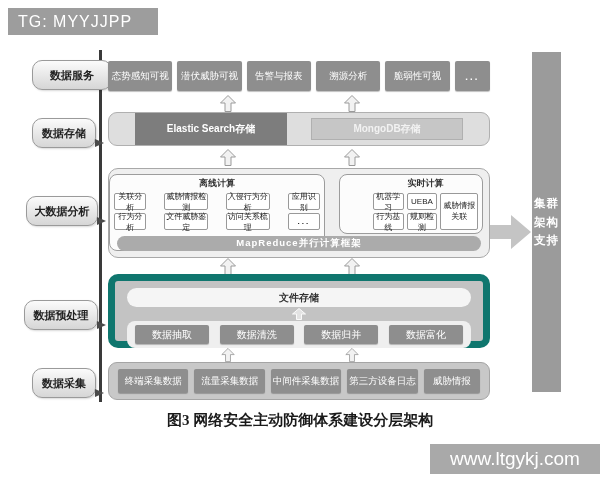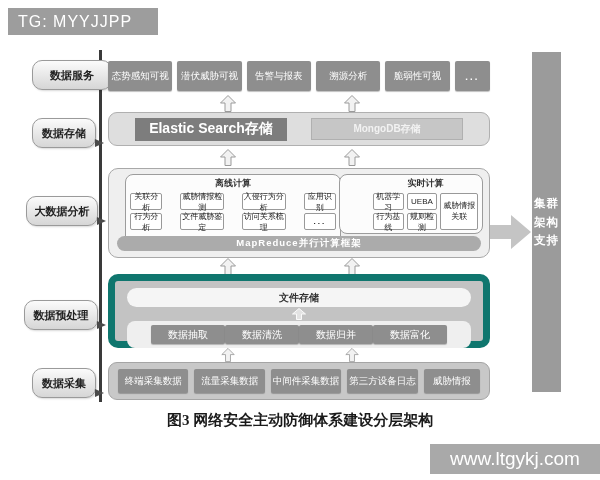--- a/index.html
+++ b/index.html
@@ -38,51 +38,51 @@
 
   
   .arrow-row { position:absolute; left:108px; width:382px; height:17px; }
   .arrow-row .up-arrow { position:absolute; top:0; }
   .up-a1 { left:112px; } .up-a2 { left:236px; }
 
   
   .layer-storage { position:absolute; left:108px; top:112px; width:382px; height:34px;
                    background:#dedede; border:1px solid #b0b0b0; border-radius:9px;
                    display:flex; align-items:center; justify-content:space-between; padding:0 26px; }
-  .box-elastic { width:152px; height:23px; background:#7d7d7d; color:#fff; font-size:14px; font-weight:bold;
+  .box-elastic { width:152px; height:32px; background:#7d7d7d; color:#fff; font-size:10px; font-weight:bold;
                  display:flex; align-items:center; justify-content:center; }
   .box-mongo   { width:152px; height:22px; background:#c6c6c6; color:#f2f2f2; font-size:10px; font-weight:bold;
                  border:1px solid #b0b0b0; display:flex; align-items:center; justify-content:center; }
 
   
   .layer-analysis { position:absolute; left:108px; top:168px; width:382px; height:90px;
                     background:#efefef; border:1px solid #a8a8a8; border-radius:10px; }
   .sub-panel { position:absolute; top:5px; background:#fcfcfc; border:1px solid #9c9c9c; border-radius:8px; }
-  .panel-offline  { left:16px;  width:216px; height:77px; }
+  .panel-offline  { left:0;  width:216px; height:77px; }
   .panel-realtime { left:230px; width:144px; height:60px;padding-left:29px; }
   .sub-title { text-align:center; font-size:9px; font-weight:bold; color:#333; margin-top:2px; }
   .cell-row { display:flex; gap:18px; padding:0 4px; margin-top:3px; }
   .cell { border:1px solid #999; background:#fff; color:#222; font-size:8px; height:17px;
           display:flex; align-items:center; justify-content:center; border-radius:2px; text-align:center; }
   .rt-body { display:flex; gap:3px; padding:0 4px; margin-top:3px; }
   .rt-col { display:flex; flex-direction:column; gap:3px; flex:1; }
   .rt-side { flex:1.1; height:37px; line-height:1.3; padding:1px; }
   .mapreduce-bar { position:absolute; left:8px; right:8px; bottom:6px; height:15px; background:#ababab;
                    border-radius:8px; color:#fff; font-size:9.5px; font-weight:bold;
                    display:flex; align-items:center; justify-content:center; letter-spacing:1px; }
 
   
   .layer-preproc { position:absolute; left:108px; top:274px; width:382px; height:74px;
                    background:#c3c3c3; border:7px solid #0f766e; border-radius:10px; }
   .file-pill { position:absolute; left:12px; right:12px; top:7px; height:19px; background:#f5f5f5;
                border-radius:10px; display:flex; align-items:center; justify-content:center;
                font-size:10px; font-weight:bold; color:#333; }
   .mini-arrow { position:absolute; left:50%; transform:translateX(-50%); top:27px; }
   .preproc-inner { position:absolute; left:12px; right:12px; top:40px; height:27px; background:#efefef;
-                   border-radius:8px; display:flex; align-items:center; justify-content:center; padding:0 8px; }
+                   border-radius:8px; display:flex; align-items:center; justify-content:space-between; padding:0 8px; }
   .preproc-inner .dark-box { width:74px; height:19px; font-size:10px; }
 
   
   .layer-collect { position:absolute; left:108px; top:362px; width:382px; height:38px;
                    background:#c8c8c8; border:1px solid #a5a5a5; border-radius:9px;
                    display:flex; align-items:center; gap:6px; padding:0 9px; }
   .layer-collect .dark-box { flex:1; height:24px; font-size:9.5px; }
   .layer-collect .dark-box:last-child { flex:0.8; }
 
   

